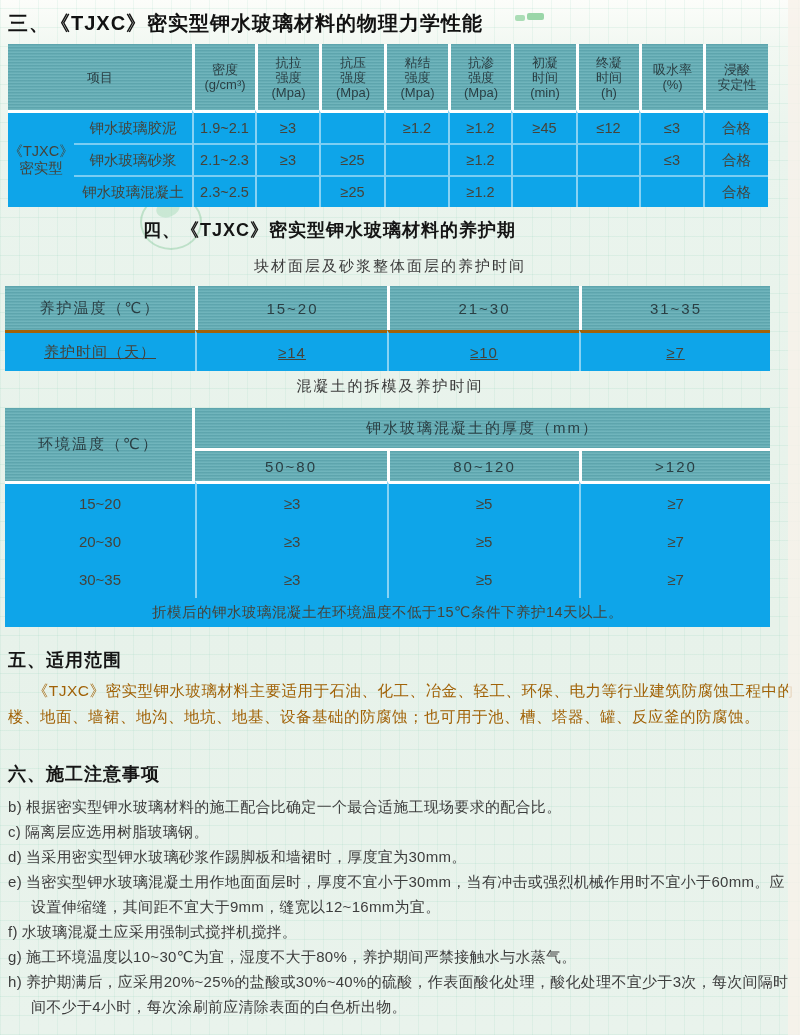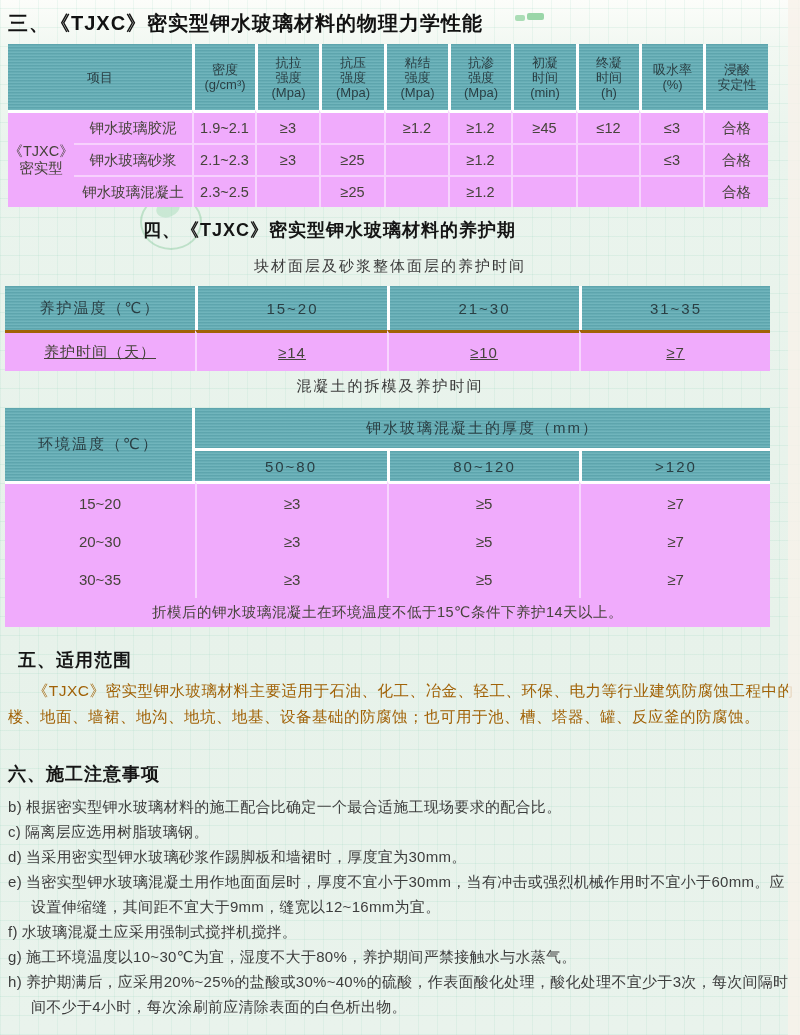--- a/index.html
+++ b/index.html
@@ -15,36 +15,36 @@
       repeating-linear-gradient(90deg, rgba(110,195,165,.10) 0 1px, transparent 1px 19px);
   }
   .edge-right{position:absolute;top:0;right:0;width:12px;height:100%;background:#f8f1ea;opacity:.8;z-index:3;}
   .content{position:absolute;inset:0;z-index:2;}
 
   .h1{position:absolute;left:8px;top:10px;font-size:20px;font-weight:bold;color:#121212;letter-spacing:1px;}
   .h2-4{position:absolute;left:143px;top:218px;font-size:18px;font-weight:bold;color:#151515;letter-spacing:1px;}
   .sub{position:absolute;left:0;width:780px;text-align:center;font-size:15px;color:#3b3b3b;letter-spacing:2px;}
   .sub1{top:257px;}
   .sub2{top:377px;}
-  .h2-5{position:absolute;left:8px;top:648px;font-size:18px;font-weight:bold;color:#151515;letter-spacing:1px;margin-left:10px;}
+  .h2-5{position:absolute;left:8px;top:648px;font-size:18px;font-weight:bold;color:#151515;letter-spacing:1px;}
   .h2-6{position:absolute;left:8px;top:762px;font-size:18px;font-weight:bold;color:#151515;letter-spacing:1px;}
   .para5{position:absolute;left:8px;top:678px;width:786px;font-size:15.5px;line-height:25.5px;color:#a16207;text-indent:1.6em;letter-spacing:.5px;}
   .items{position:absolute;left:8px;top:794px;width:790px;font-size:15px;line-height:25px;color:#3d3d3d;letter-spacing:.3px;}
   .item{padding-left:23px;text-indent:-23px;}
   .item .nid{margin-right:4px;}
 
   table{border-collapse:separate;border-spacing:0;table-layout:fixed;position:absolute;}
   th,td{vertical-align:middle;text-align:center;padding:0;font-weight:normal;}
 
   .teal{
     background-color:#67b0b8;
     background-image:repeating-linear-gradient(180deg, rgba(25,85,95,.12) 0 1px, rgba(255,255,255,.06) 2px 3px);
     color:#2a3f44;
   }
-  .yellow{background-color:#f0abfc;color:#45433a;}
+  .yellow{background-color:#0ea5e9;color:#45433a;}
 
   
   .t1{left:8px;top:44px;width:760px;}
   .t1 thead th{height:66px;font-size:13px;line-height:15px;}
   .t1 tbody td,.t1 tbody th{height:30px;font-size:14.5px;}
   .t1 thead th + th{border-left:3px solid #ffffff;}
   .t1 tbody .v{border-left:2px solid rgba(255,255,255,.5);}
   .t1 tbody tr + tr td{border-top:2px solid rgba(255,255,255,.45);}
   .t1 tbody tr:first-child td, .t1 tbody tr:first-child th{border-top:3px solid #ffffff;}
   .t1 .group{font-size:14.5px;line-height:17px;}

